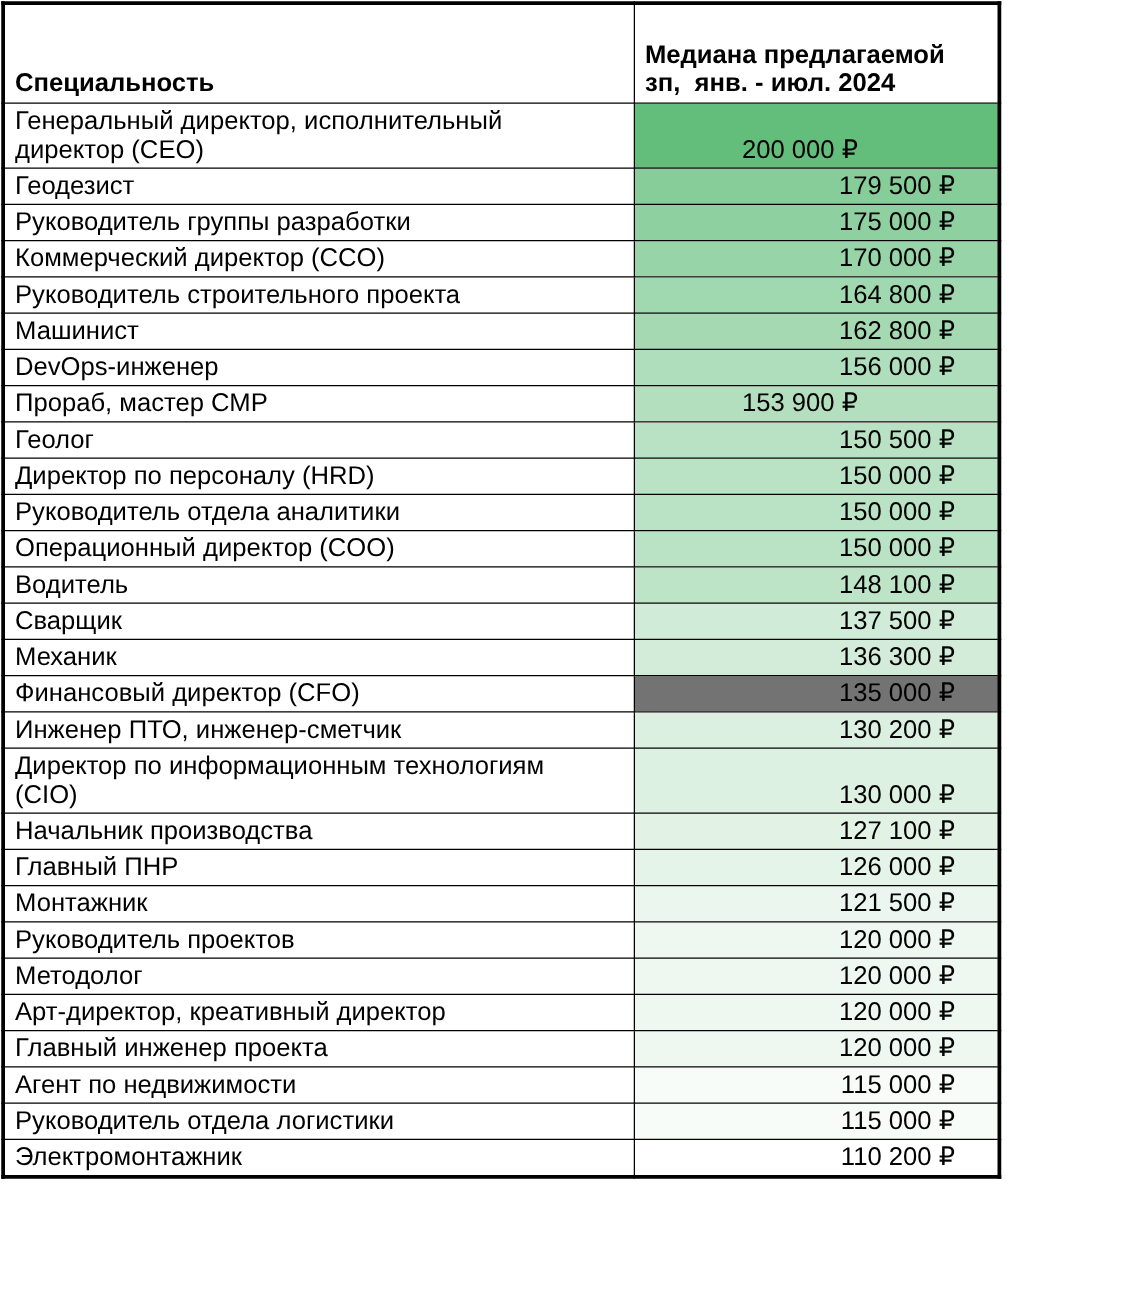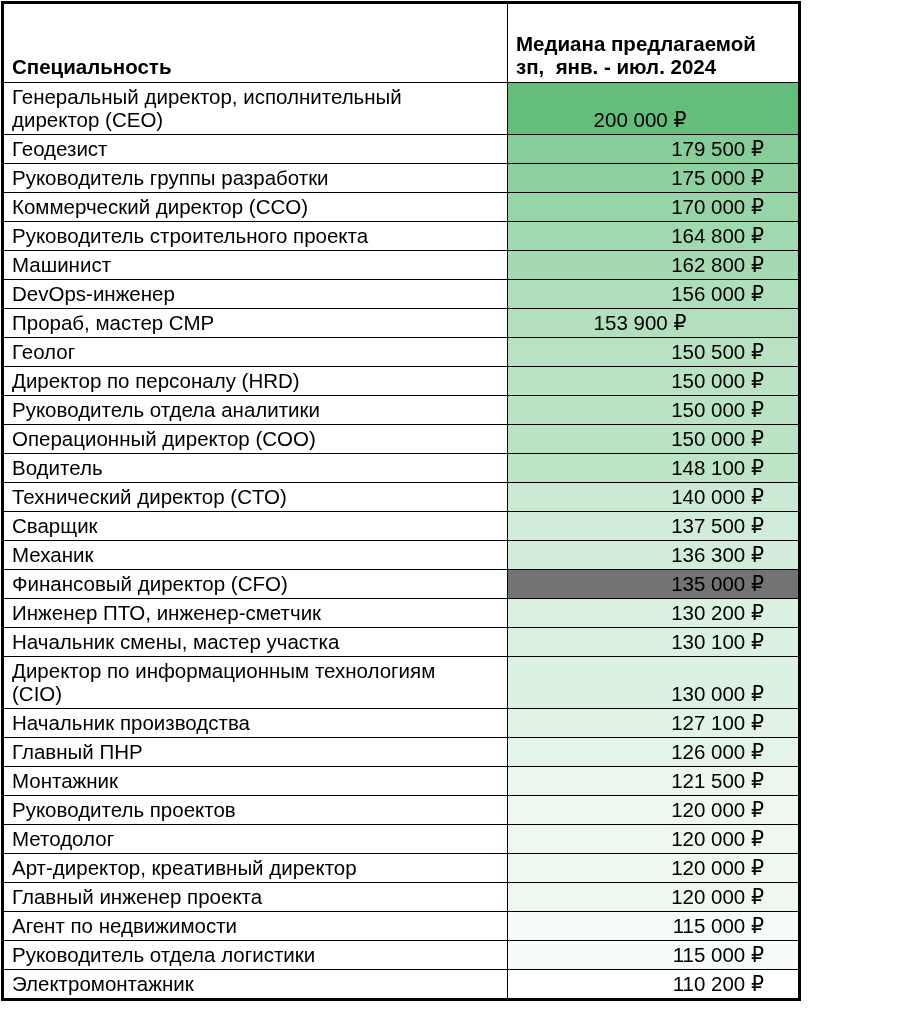--- a/index.html
+++ b/index.html
@@ -126,42 +126,34 @@
   </tr>
         <tr>
     <td class="name">Операционный директор (COO)</td>
     <td class="value" style="background: rgb(186, 226, 197);">150 000 ₽</td>
   </tr>
         <tr>
     <td class="name">Водитель</td>
     <td class="value" style="background: rgb(189, 228, 199);">148 100 ₽</td>
   </tr>
         <tr>
-    <td class="name">Технический директор (CTO)</td>
-    <td class="value" style="background: rgb(203, 233, 211);">140 000 ₽</td>
-  </tr>
-        <tr>
     <td class="name">Сварщик</td>
     <td class="value" style="background: rgb(208, 235, 215); margin-left: 45px;">137 500 ₽</td>
   </tr>
         <tr>
     <td class="name">Механик</td>
     <td class="value" style="background: rgb(210, 236, 217);">136 300 ₽</td>
   </tr>
         <tr>
     <td class="name">Финансовый директор (CFO)</td>
     <td class="value" style="background: #737373;">135 000 ₽</td>
   </tr>
         <tr>
     <td class="name">Инженер ПТО, инженер-сметчик</td>
     <td class="value" style="background: rgb(220, 240, 226);">130 200 ₽</td>
-  </tr>
-        <tr>
-    <td class="name">Начальник смены, мастер участка</td>
-    <td class="value" style="background: rgb(220, 240, 226);">130 100 ₽</td>
   </tr>
         <tr>
     <td class="name">Директор по информационным технологиям (CIO)</td>
     <td class="value" style="background: rgb(221, 241, 226);">130 000 ₽</td>
   </tr>
         <tr>
     <td class="name">Начальник производства</td>
     <td class="value" style="background: rgb(226, 243, 230);">127 100 ₽</td>
   </tr>
         <tr>

